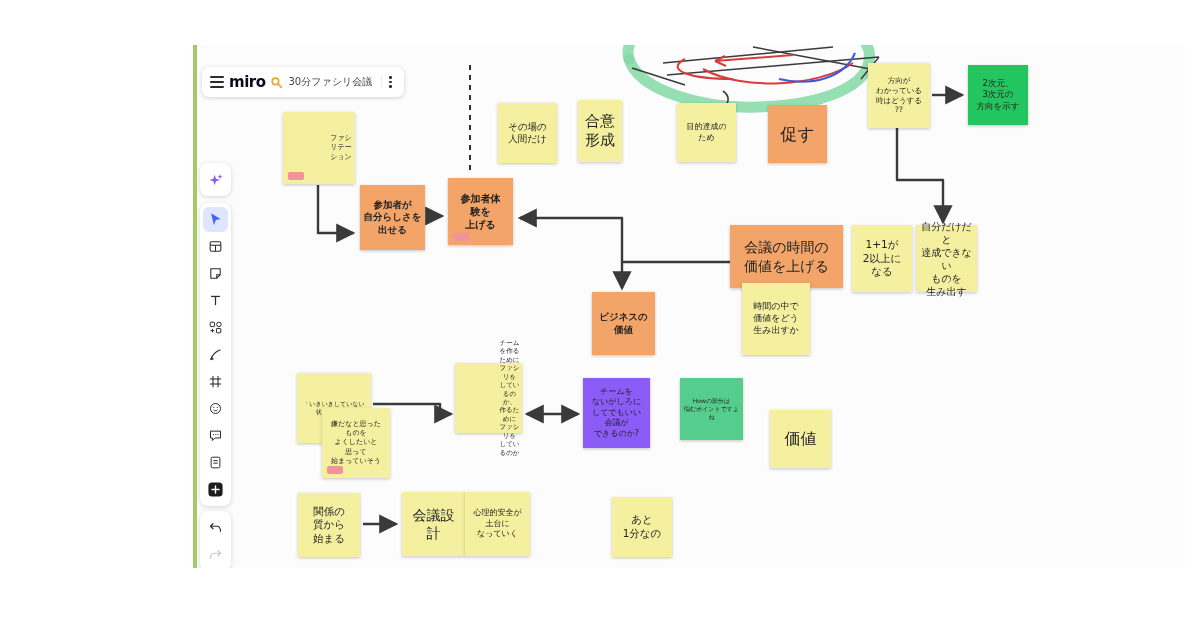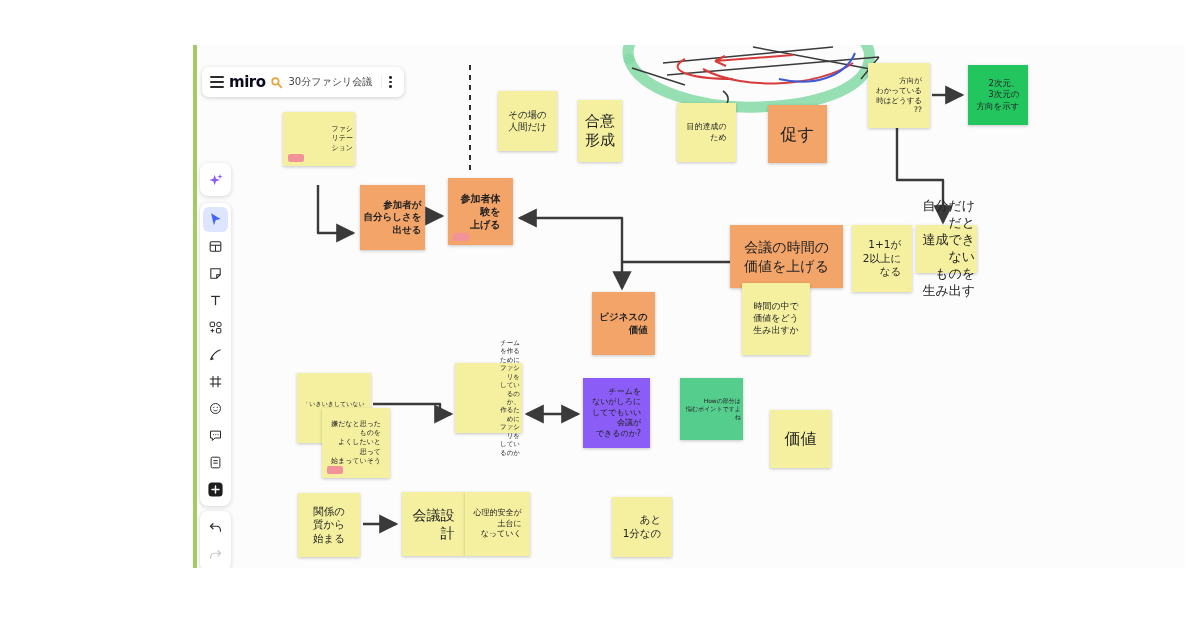--- a/index.html
+++ b/index.html
@@ -28,21 +28,21 @@
               border-radius:8px; box-shadow:0 1px 4px rgba(0,0,0,.16);
               display:flex; flex-direction:column; align-items:center;
               padding:4px 0; gap:2px; z-index:30; }
   .tool { width:25px; height:25px; border-radius:6px; display:flex;
           align-items:center; justify-content:center; cursor:pointer; }
   .tool.active { background:#DEE6FF; }
   .tool svg { display:block; }
 
   
   .note { position:absolute; display:flex; align-items:center; justify-content:center;
-          text-align:right; white-space:pre-line; color:#232323; line-height:1.3;
+          text-align:center; white-space:pre-line; color:#232323; line-height:1.3;
           box-shadow:0 1px 3px rgba(0,0,0,.22); padding:2px; z-index:10; }
   .note .tagchip { position:absolute; left:5px; bottom:4px; width:16px; height:8px;
                    border-radius:2px; background:#F2939B; }
   #overlay { position:absolute; left:0; top:0; z-index:5; pointer-events:none; }
 </style>
 </head>
 <body>
 
 <div id="app">
 
@@ -77,28 +77,28 @@
       <path d="M429,217 V243" marker-end="url(#arr)"></path>
       <path d="M704,83 V135 H750 V177" marker-end="url(#arr)"></path>
       <path d="M739,50 H769" marker-end="url(#arr)"></path>
       <path d="M180,359 H247 V369 H258" marker-end="url(#arr)"></path>
       <path d="M334,369 H385" marker-start="url(#arrS)" marker-end="url(#arr)"></path>
       <path d="M170,479 H203" marker-end="url(#arr)"></path>
     </g>
   </svg>
 
   <div id="canvas-notes">
-      <div class="note" style="left: 90px; top: 67px; width: 72px; height: 54px; font-size: 7px; font-weight: 400; background: rgb(245, 240, 160); padding-left: 46px;">ファシリテーション<span class="tagchip" style="background: rgb(242, 147, 155);"></span></div>
+      <div class="note" style="left: 90px; top: 67px; width: 72px; height: 72px; font-size: 7px; font-weight: 400; background: rgb(245, 240, 160); padding-left: 46px;">ファシリテーション<span class="tagchip" style="background: rgb(242, 147, 155);"></span></div>
       <div class="note" style="left: 167px; top: 140px; width: 65px; height: 65px; font-size: 9.5px; font-weight: 600; background: rgb(243, 164, 105);">参加者が
 自分らしさを
 出せる</div>
       <div class="note" style="left: 255px; top: 133px; width: 65px; height: 67px; font-size: 10px; font-weight: 600; background: rgb(243, 164, 105);">参加者体
 験を
 上げる<span class="tagchip" style="background: rgb(242, 147, 155);"></span></div>
-      <div class="note" style="left: 305px; top: 46px; width: 59px; height: 60px; font-size: 9.5px; font-weight: 400; background: rgb(245, 240, 160);">その場の
+      <div class="note" style="left: 305px; top: 58px; width: 59px; height: 60px; font-size: 9.5px; font-weight: 400; background: rgb(245, 240, 160);">その場の
 人間だけ</div>
       <div class="note" style="left: 385px; top: 55px; width: 44px; height: 62px; font-size: 15px; font-weight: 500; background: rgb(245, 240, 160);">合意
 形成</div>
       <div class="note" style="left: 468px; top: 58px; width: 59px; height: 59px; font-size: 8px; font-weight: 400; background: rgb(245, 240, 160); margin-left: 16px;">目的達成の
 ため</div>
       <div class="note" style="left: 575px; top: 60px; width: 59px; height: 58px; font-size: 17px; font-weight: 500; background: rgb(243, 164, 105);">促す</div>
       <div class="note" style="left: 675px; top: 18px; width: 62px; height: 65px; font-size: 7.5px; font-weight: 400; background: rgb(245, 240, 160);">方向が
 わかっている
 時はどうする
 ??</div>
@@ -106,21 +106,21 @@
 3次元の
 方向を示す</div>
       <div class="note" style="left: 537px; top: 180px; width: 113px; height: 63px; font-size: 14px; font-weight: 500; background: rgb(243, 164, 105);">会議の時間の
 価値を上げる</div>
       <div class="note" style="left: 549px; top: 238px; width: 68px; height: 72px; font-size: 9px; font-weight: 400; background: rgb(245, 240, 160);">時間の中で
 価値をどう
 生み出すか</div>
       <div class="note" style="left: 659px; top: 180px; width: 60px; height: 67px; font-size: 10.5px; font-weight: 400; background: rgb(245, 240, 160);">1+1が
 2以上に
 なる</div>
-      <div class="note" style="left: 723px; top: 180px; width: 61px; height: 48px; font-size: 13px; font-weight: 400; background: rgb(245, 240, 160);">自分だけだと
+      <div class="note" style="left: 723px; top: 180px; width: 61px; height: 67px; font-size: 10px; font-weight: 400; background: rgb(245, 240, 160);">自分だけだと
 達成できない
 ものを
 生み出す</div>
       <div class="note" style="left: 399px; top: 247px; width: 63px; height: 63px; font-size: 9.5px; font-weight: 700; background: rgb(243, 164, 105);">ビジネスの
 価値</div>
       <div class="note" style="left: 104px; top: 328px; width: 74px; height: 70px; font-size: 6px; font-weight: 400; background: rgb(245, 240, 160);">「いきいきしていない
 状態は嫌だ」</div>
       <div class="note" style="left: 129px; top: 363px; width: 68px; height: 70px; font-size: 7px; font-weight: 400; background: rgb(245, 240, 160);">嫌だなと思った
 ものを
 よくしたいと

